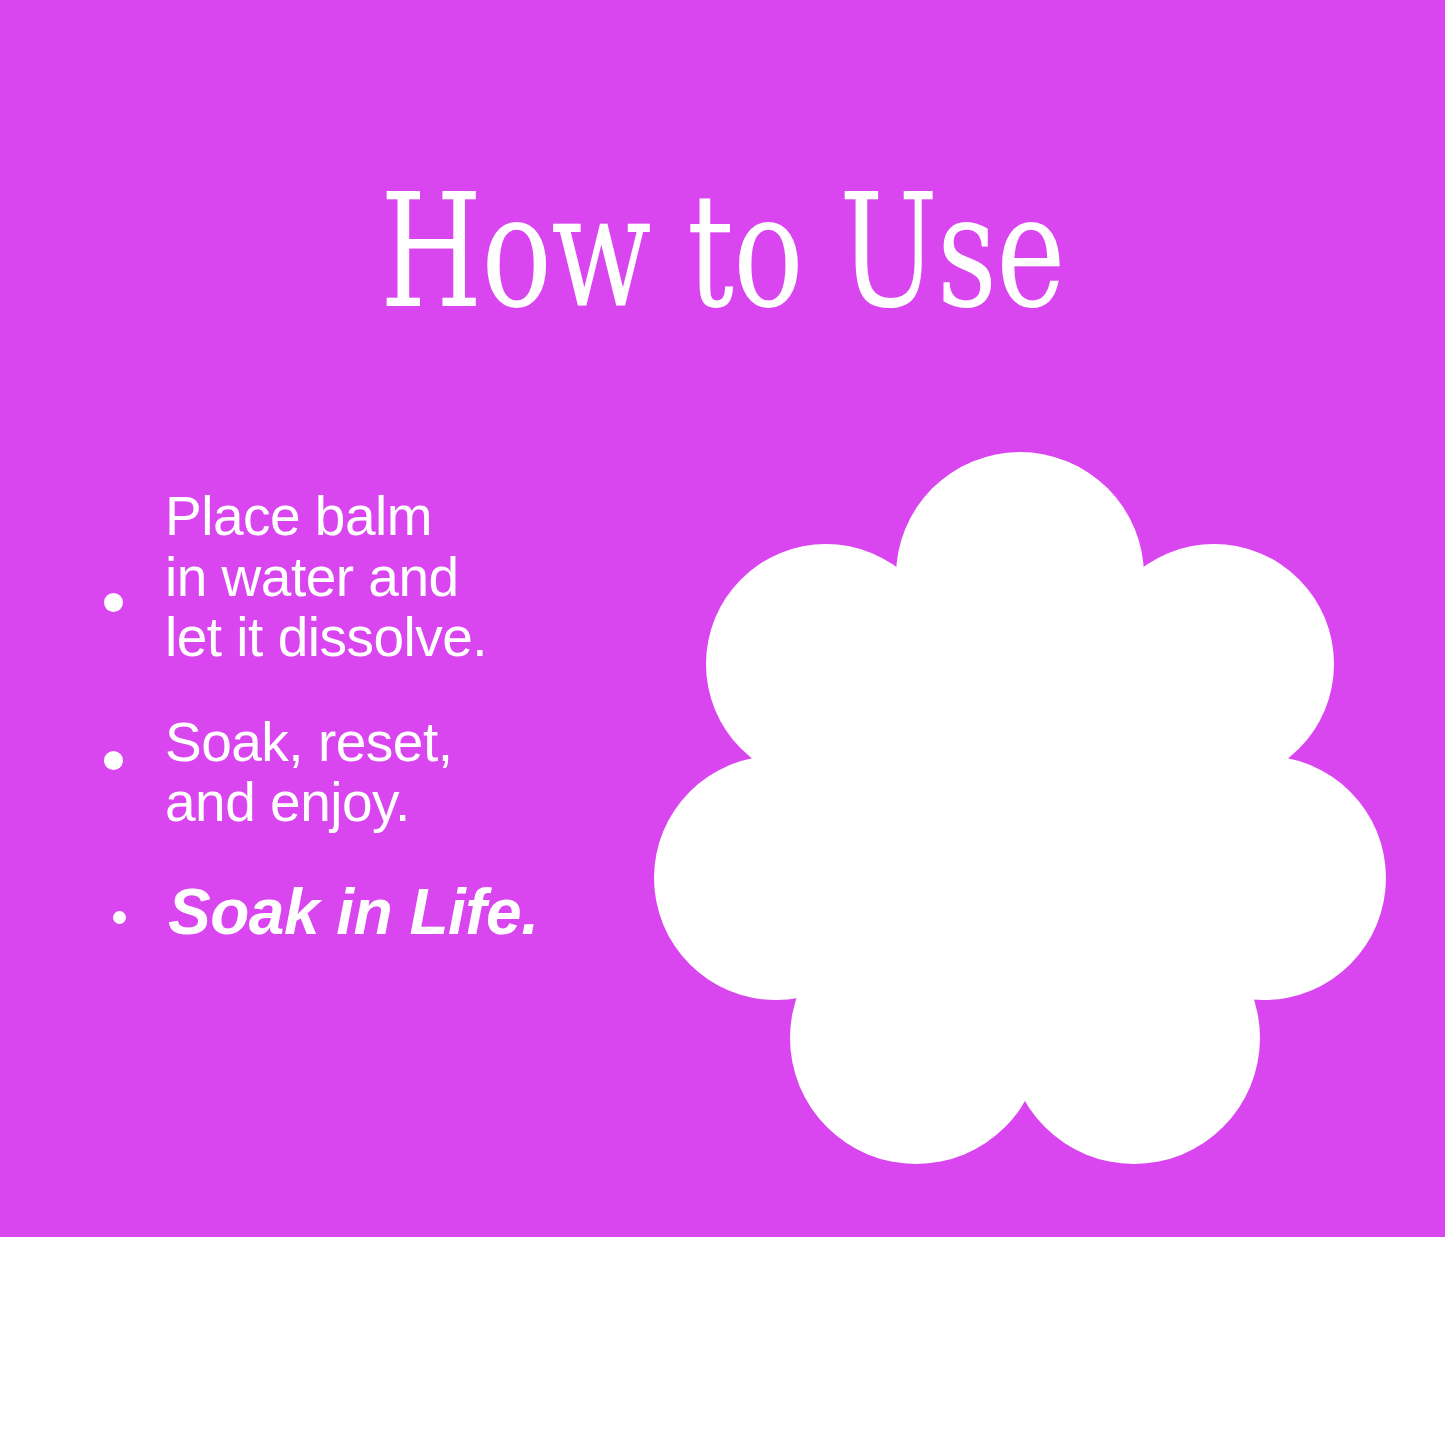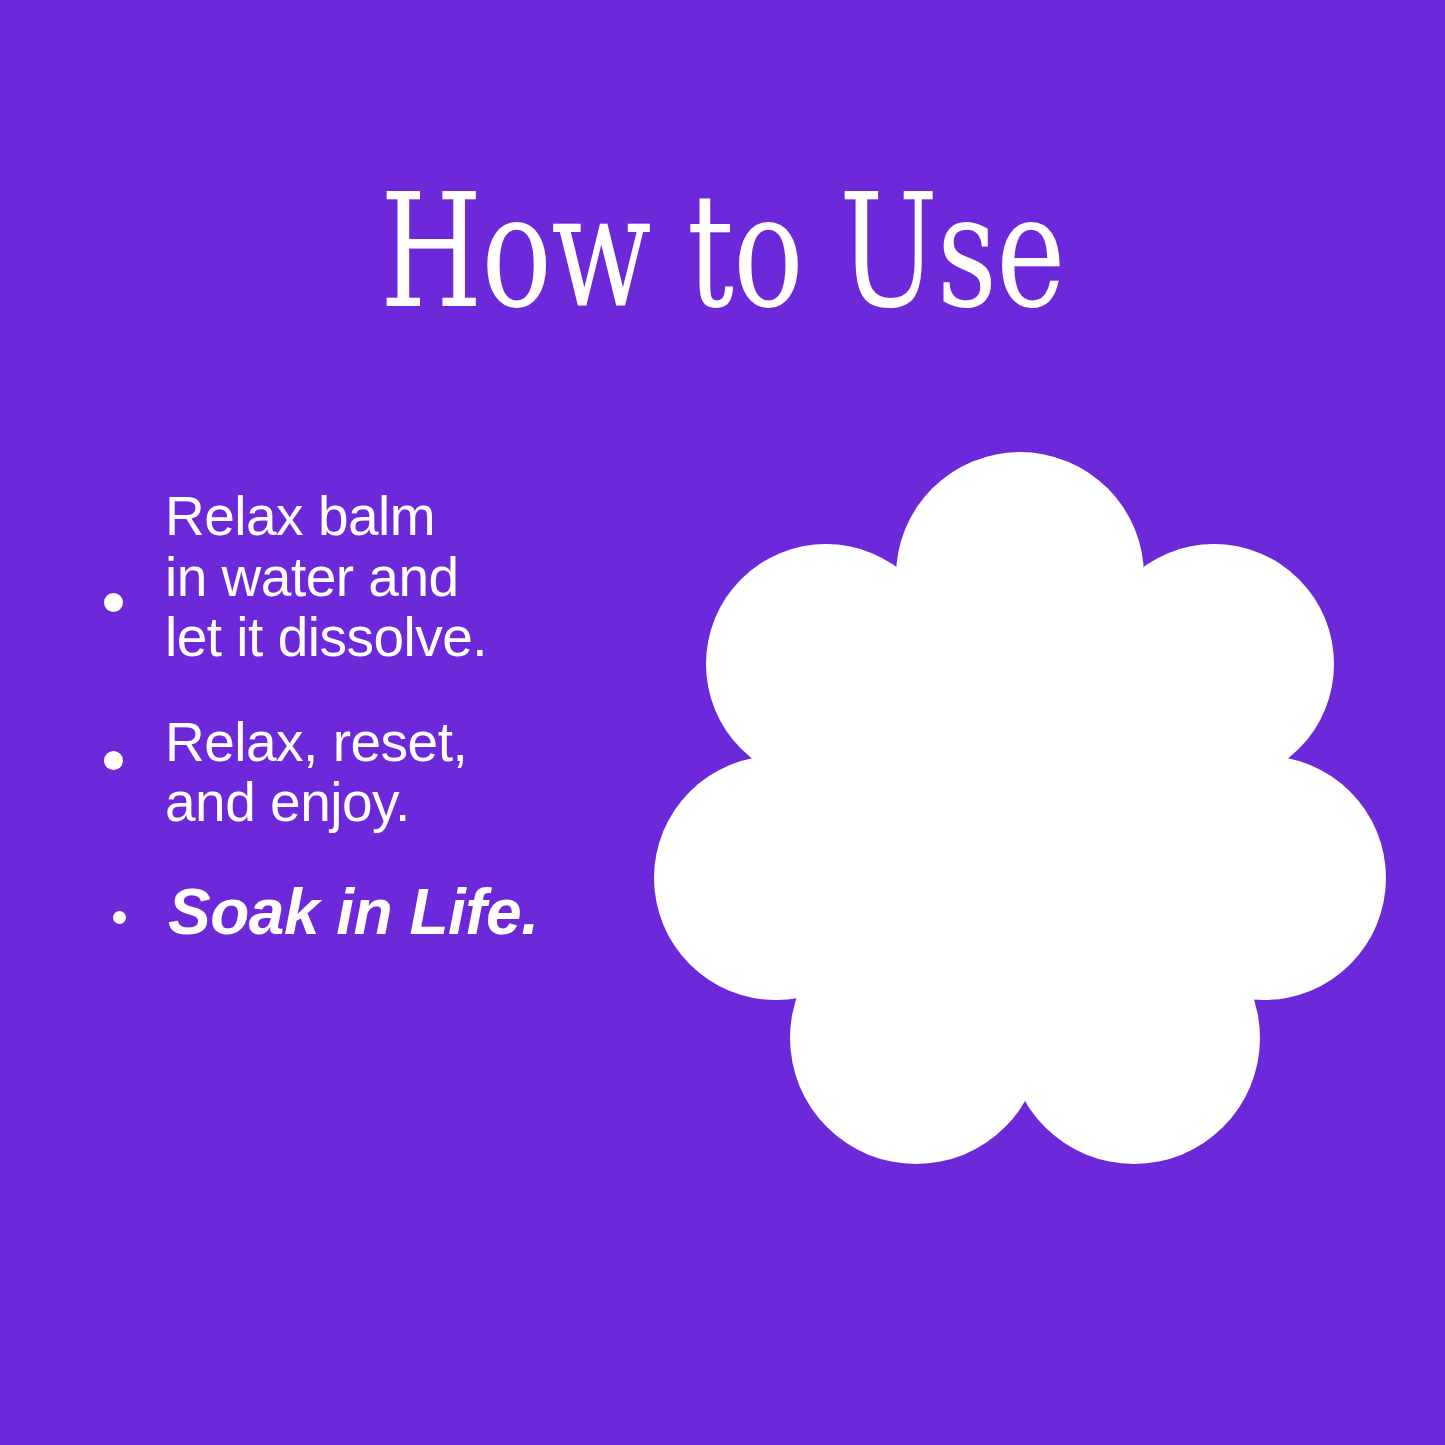--- a/index.html
+++ b/index.html
@@ -9,22 +9,22 @@
   body {
     width: 1445px;
     height: 1445px;
     overflow: hidden;
     font-family: "Liberation Sans", sans-serif;
   }
 
   #canvas {
     position: relative;
     width: 1445px;
-    height: 1445px;
-    background: #6d28d9;
+    height: 1237px;
+    background: #d946ef;
     overflow: hidden;
   }
 
   
   #title {
     position: absolute;
     left: 0;
     top: 172px;
     width: 1445px;
     text-align: center;
@@ -95,28 +95,28 @@
 <body>
 
 <div id="canvas">
 
   <div id="title">How to Use</div>
 
   <div id="steps">
 
     <div class="step step-a">
       <span class="bullet"></span>
-      <span class="step-text">Relax balm
+      <span class="step-text">Place balm
 in water and
 let it dissolve.</span>
     </div>
 
     <div class="step step-b">
       <span class="bullet"></span>
-      <span class="step-text">Relax, reset,
+      <span class="step-text">Soak, reset,
 and enjoy.</span>
     </div>
 
     <div class="step step-c">
       <span class="bullet"></span>
       <span class="step-text">Soak in Life.</span>
     </div>
 
   </div>
 

